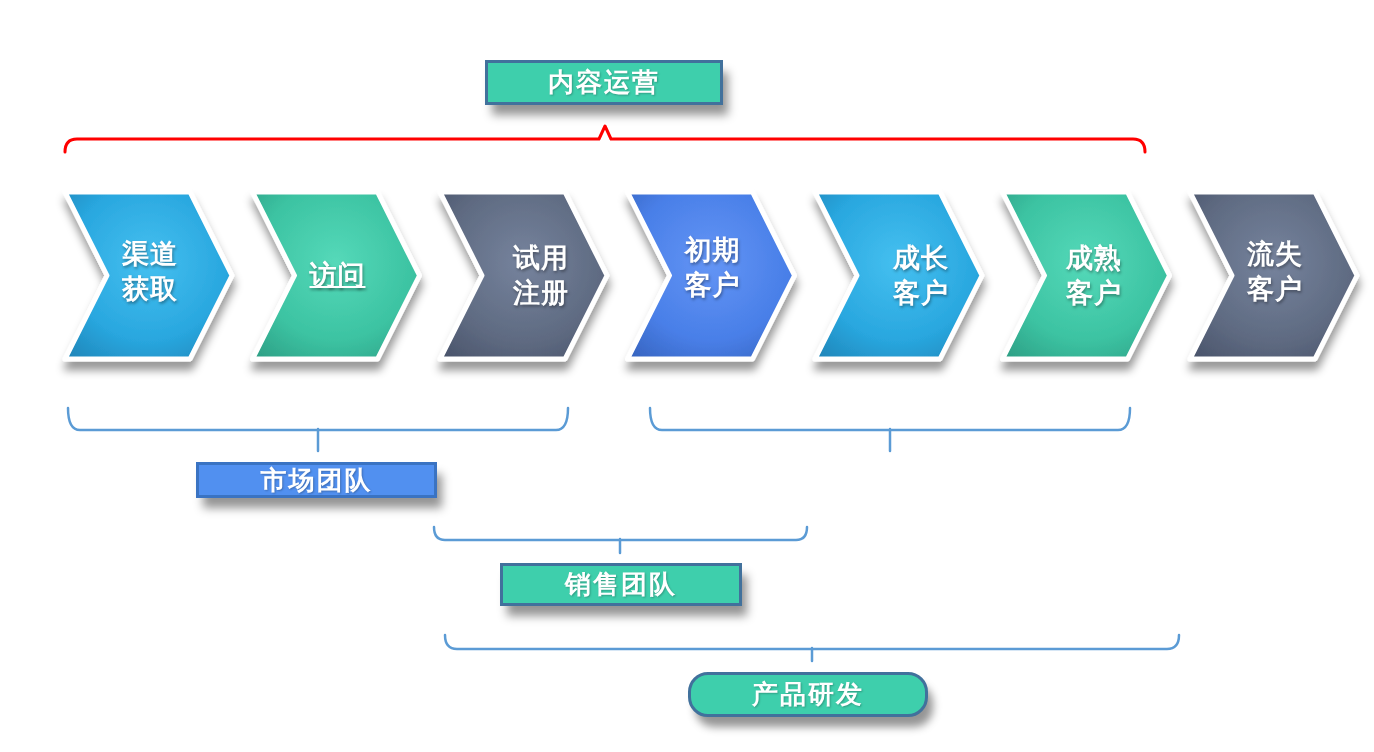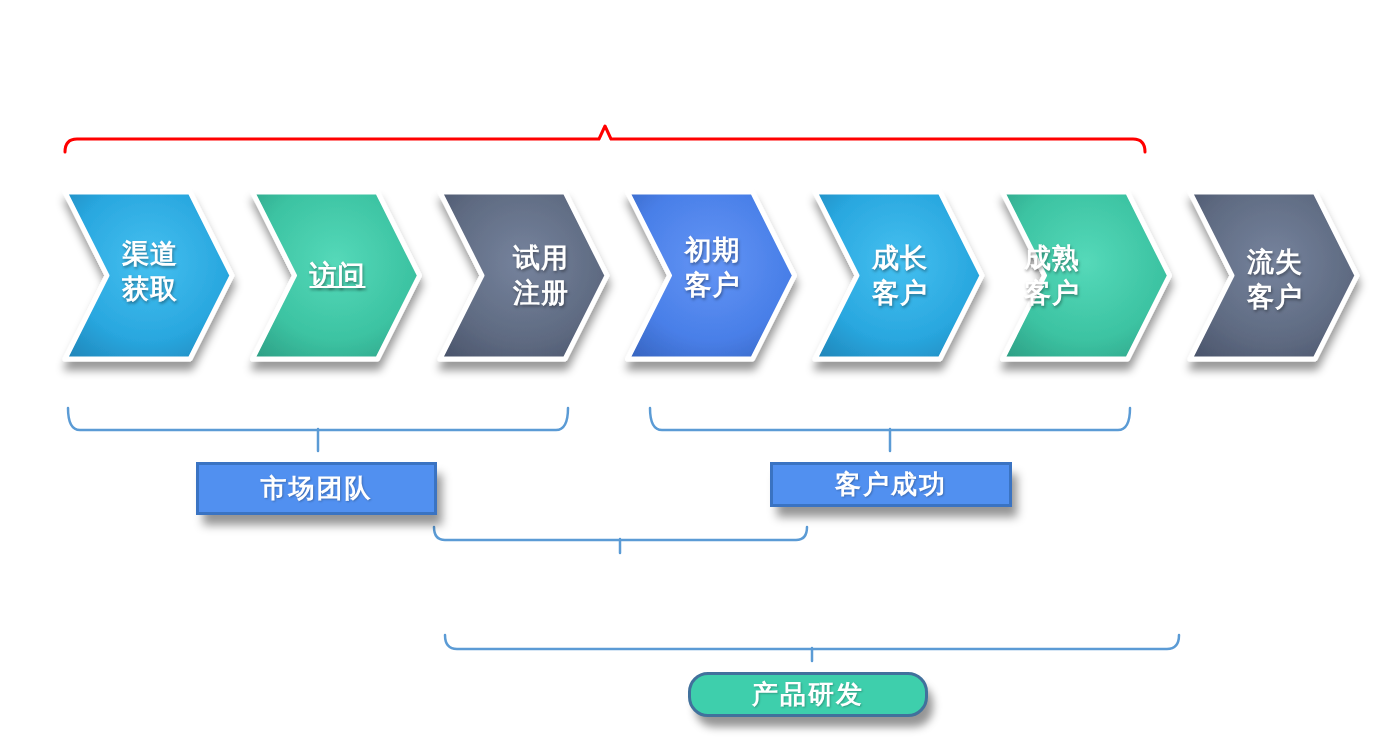--- a/index.html
+++ b/index.html
@@ -92,35 +92,38 @@
   </svg>
 
   <div id="chevron-labels">
       <div class="chev-label" style="left: 85px; top: 188px; width: 130px; height: 167px;">渠道
 获取</div>
       <div class="chev-label" style="left: 272.5px; top: 192px; width: 130px; height: 167px; text-decoration: underline;">访问</div>
       <div class="chev-label" style="left: 476px; top: 192px; width: 130px; height: 167px;">试用
 注册</div>
       <div class="chev-label" style="left: 647.5px; top: 184px; width: 130px; height: 167px;">初期
 客户</div>
-      <div class="chev-label" style="left: 835px; top: 192px; width: 130px; height: 167px;">成长
+      <div class="chev-label" style="left: 856px; top: 192px; width: 130px; height: 167px;">成长
 客户</div>
-      <div class="chev-label" style="left: 987px; top: 192px; width: 130px; height: 167px;">成熟
+      <div class="chev-label" style="left: 1029px; top: 192px; width: 130px; height: 167px;">成熟
 客户</div>
-      <div class="chev-label" style="left: 1210px; top: 196px; width: 130px; height: 167px;">流失
+      <div class="chev-label" style="left: 1210px; top: 188px; width: 130px; height: 167px;">流失
 客户</div>
     </div>
 
+  <div class="team-box" style="left: 485px; top: 60px; width: 238px; height: 45px; background: rgb(62, 207, 172); border-color: rgb(65, 113, 156);">
+    <span>内容运营</span>
+  </div>
 
-  <div class="team-box" style="left: 196px; top: 462px; width: 241px; height: 53px; background: rgb(81, 144, 240); border-color: rgb(58, 115, 194); text-align: right;">
+  <div class="team-box" style="left: 196px; top: 462px; width: 241px; height: 36px; background: rgb(81, 144, 240); border-color: rgb(58, 115, 194); text-align: right;">
     <span>市场团队</span>
   </div>
 
-  <div class="team-box" style="left: 770px; top: 462px; width: 242px; height: 45px; background: rgb(81, 144, 240); border-color: rgb(58, 115, 194);">
-    <span>客户成功</span>
+
+  <div class="team-box" style="left: 500px; top: 563px; width: 242px; height: 43px; background: rgb(62, 207, 172); border-color: rgb(65, 113, 156);">
+    <span>销售团队</span>
   </div>
-
 
   <div class="team-box" style="left: 688px; top: 672px; width: 240px; height: 45px; background: rgb(62, 207, 172); border-color: rgb(65, 113, 156); border-radius: 20px;">
     <span>产品研发</span>
   </div>
 
 </div>
 
 </body></html>

